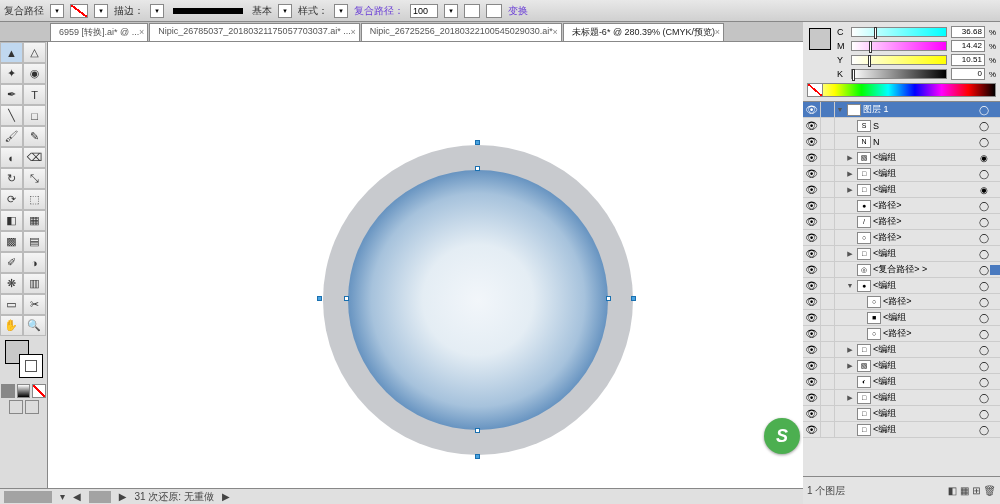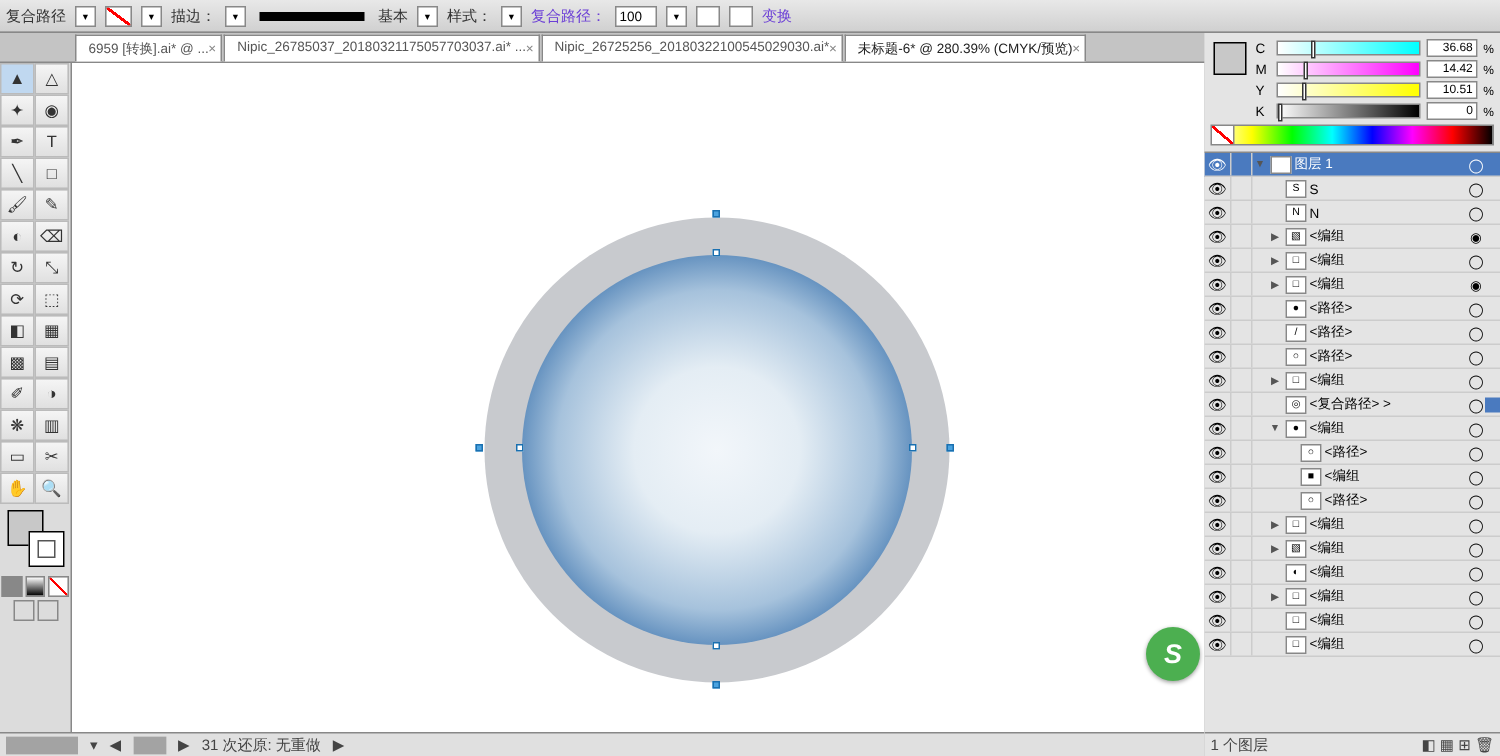--- a/index.html
+++ b/index.html
@@ -62,21 +62,21 @@
 .lrow { display:flex; align-items:center; height:16px; border-bottom:1px solid #ccc; background:#e4e4e4; }
 .lrow.sel { background:#4a7abf; color:#fff; }
 .vis { width:18px; height:100%; border-right:1px solid #ccc; display:flex; align-items:center; justify-content:center; font-size:10px; }
 .lock { width:14px; height:100%; border-right:1px solid #ccc; }
 .indent { display:inline-block; }
 .tw { width:10px; height:10px; display:inline-flex; align-items:center; justify-content:center; font-size:7px; color:#555; }
 .thumb { width:14px; height:12px; border:1px solid #888; background:#fff; margin:0 2px; display:inline-block; font-size:7px; text-align:center; line-height:10px; }
 .lname { flex:1; font-size:9px; white-space:nowrap; overflow:hidden; }
 .target { width:12px; font-size:9px; text-align:center; }
 .selind { width:10px; height:10px; }
-.layer-foot { height:16px; border-top:1px solid #888; display:flex; align-items:center; padding:0 4px; font-size:9px; color:#444; justify-content:space-between; }
+.layer-foot { height:28px; border-top:1px solid #888; display:flex; align-items:center; padding:0 4px; font-size:9px; color:#444; justify-content:space-between; }
 .sw-fill{ width:22px; height:22px; border:1px solid #000; background:#c8c8c8; margin-bottom:2px; }
 .left-sw { display:flex; flex-direction:column; align-items:center; padding:2px; }
 .watermark { position:absolute; right:200px; bottom:50px; width:36px; height:36px; border-radius:50%; background:#4caf50; color:#fff; display:flex; align-items:center; justify-content:center; font-size:18px; font-style:italic; font-weight:bold; box-shadow:0 1px 3px rgba(0,0,0,.4); }
 </style>
 </head>
 <body>
 
 <div class="topbar">
   <span class="lbl">复合路径</span>
   <span class="dd">▾</span>

